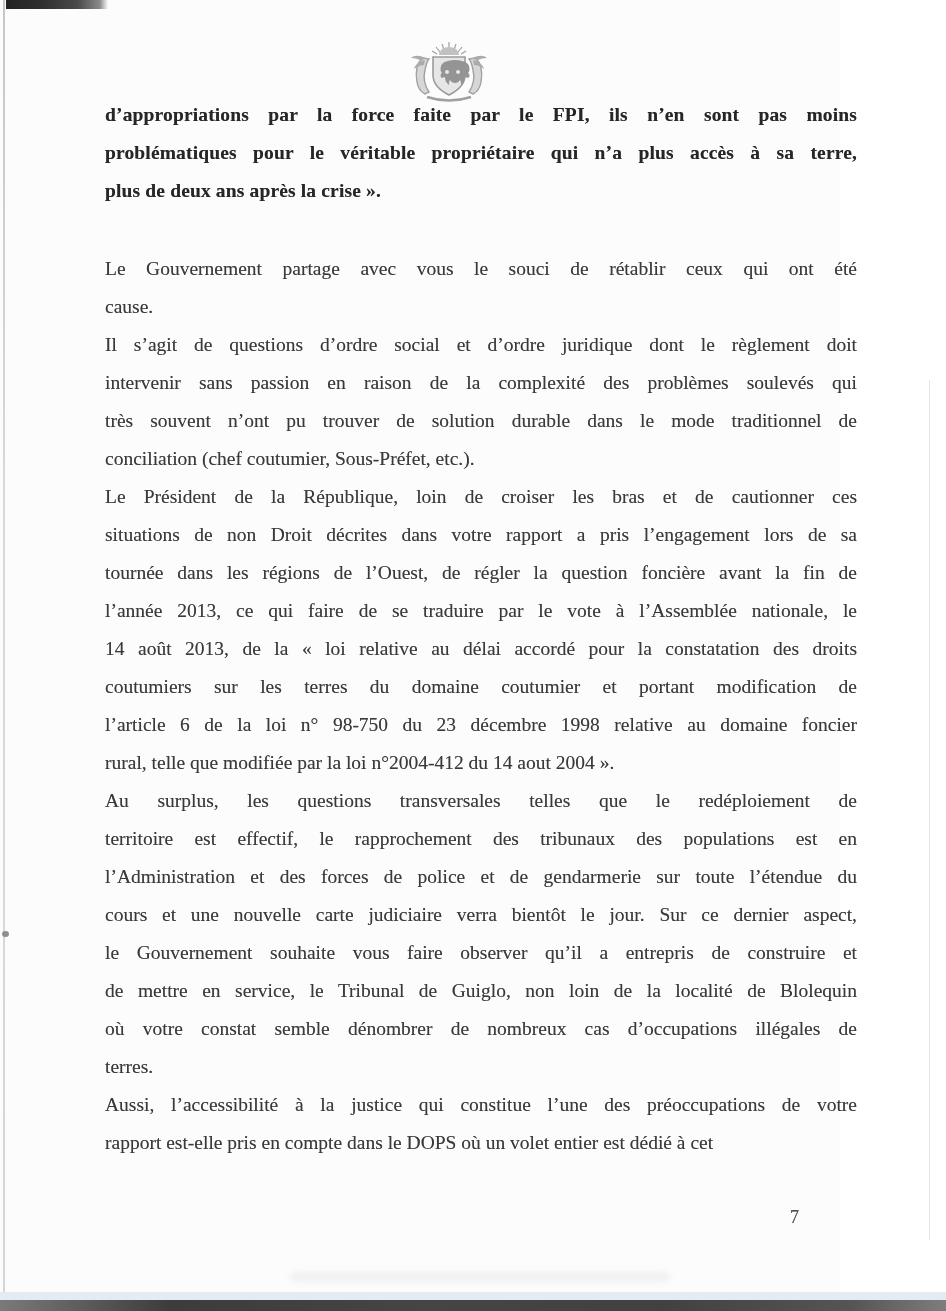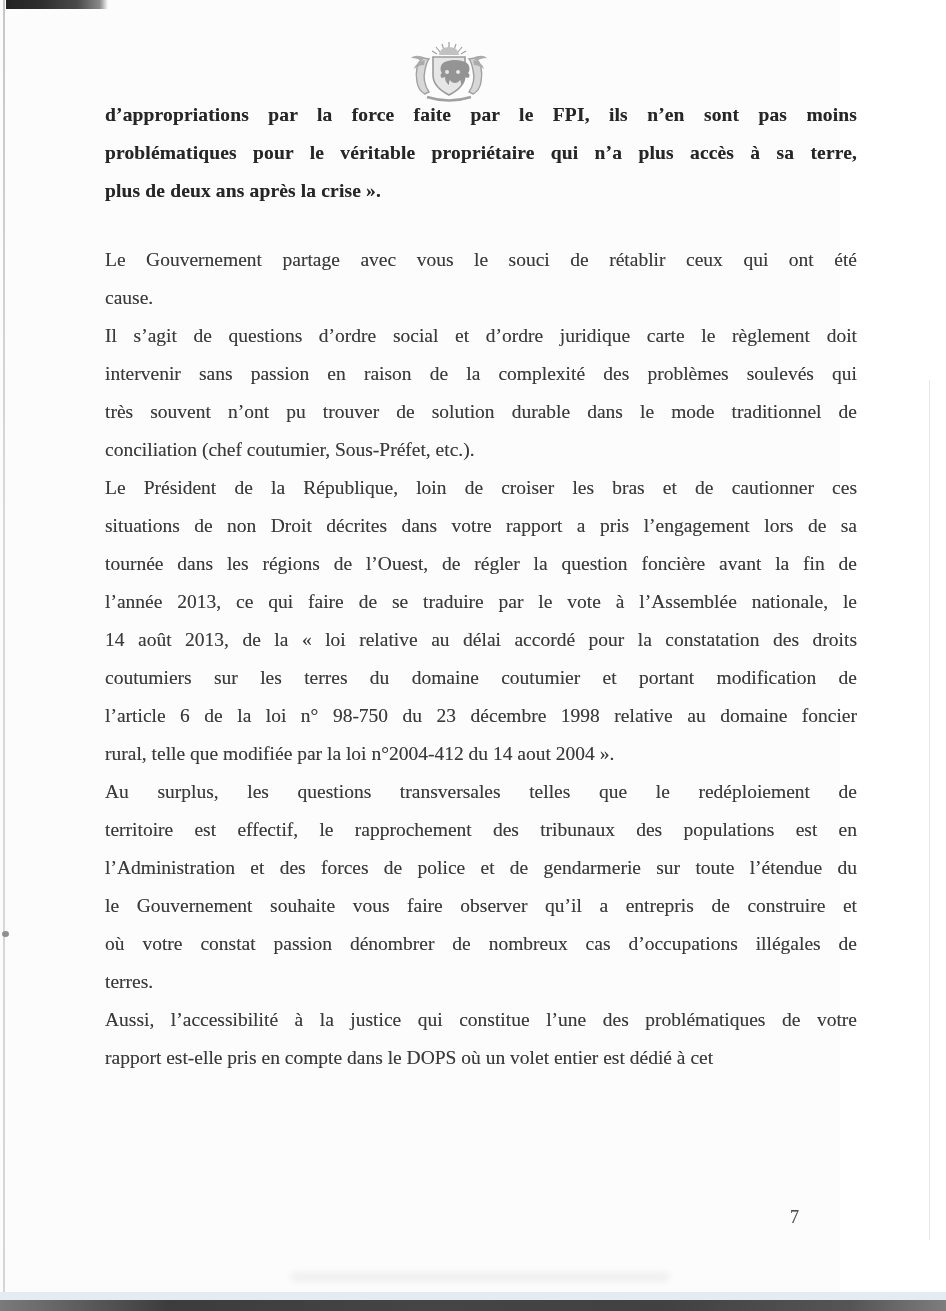--- a/index.html
+++ b/index.html
@@ -32,21 +32,21 @@
     width: 752px;
     color: #3a3a3a;
     text-shadow: 0 0 0.5px rgba(70,70,70,0.5);
   }
   .para { font-size: 19.5px; line-height: 38px; }
   .para.bold {
     font-weight: 700;
     color: #262626;
     letter-spacing: 0.15px;
   }
-  .para.gap-before { margin-top: 31px; }
+  .para.gap-before { margin-top: 40px; }
   .line {
     text-align: justify;
     text-align-last: justify;
     -moz-text-align-last: justify;
   }
   .line.last {
     text-align-last: left;
     -moz-text-align-last: left;
   }
 
@@ -147,45 +147,47 @@
       <div class="para bold">
         <div class="line">d’appropriations par la force faite par le FPI, ils n’en sont pas moins</div>
         <div class="line">problématiques pour le véritable propriétaire qui n’a plus accès à sa terre,</div>
         <div class="line last">plus de deux ans après la crise ».</div>
       </div>
       <div class="para gap-before">
         <div class="line">Le Gouvernement partage avec vous le souci de rétablir ceux qui ont été</div>
         <div class="line last">cause.</div>
       </div>
       <div class="para">
-        <div class="line">Il s’agit de questions d’ordre social et d’ordre juridique carte le règlement doit</div>
+        <div class="line">Il s’agit de questions d’ordre social et d’ordre juridique dont le règlement doit</div>
         <div class="line">intervenir sans passion en raison de la complexité des problèmes soulevés qui</div>
         <div class="line">très souvent n’ont pu trouver de solution durable dans le mode traditionnel de</div>
         <div class="line last">conciliation (chef coutumier, Sous-Préfet, etc.).</div>
       </div>
       <div class="para">
         <div class="line">Le Président de la République, loin de croiser les bras et de cautionner ces</div>
         <div class="line">situations de non Droit décrites dans votre rapport a pris l’engagement lors de sa</div>
         <div class="line">tournée dans les régions de l’Ouest, de régler la question foncière avant la fin de</div>
         <div class="line">l’année 2013, ce qui faire de se traduire par le vote à l’Assemblée nationale, le</div>
         <div class="line">14 août 2013, de la « loi relative au délai accordé pour la constatation des droits</div>
         <div class="line">coutumiers sur les terres du domaine coutumier et portant modification de</div>
         <div class="line">l’article 6 de la loi n° 98-750 du 23 décembre 1998 relative au domaine foncier</div>
         <div class="line last">rural, telle que modifiée par la loi n°2004-412 du 14 aout 2004 ».</div>
       </div>
       <div class="para">
         <div class="line">Au surplus, les questions transversales telles que le redéploiement de</div>
         <div class="line">territoire est effectif, le rapprochement des tribunaux des populations est en</div>
         <div class="line">l’Administration et des forces de police et de gendarmerie sur toute l’étendue du</div>
+        <div class="line">cours et une nouvelle carte judiciaire verra bientôt le jour. Sur ce dernier aspect,</div>
         <div class="line">le Gouvernement souhaite vous faire observer qu’il a entrepris de construire et</div>
-        <div class="line">où votre constat passion dénombrer de nombreux cas d’occupations illégales de</div>
+        <div class="line">de mettre en service, le Tribunal de Guiglo, non loin de la localité de Blolequin</div>
+        <div class="line">où votre constat semble dénombrer de nombreux cas d’occupations illégales de</div>
         <div class="line last">terres.</div>
       </div>
       <div class="para">
-        <div class="line">Aussi, l’accessibilité à la justice qui constitue l’une des problématiques de votre</div>
+        <div class="line">Aussi, l’accessibilité à la justice qui constitue l’une des préoccupations de votre</div>
         <div class="line last">rapport est-elle pris en compte dans le DOPS où un volet entier est dédié à cet</div>
       </div>
     </main>
 
   <div class="page-number">7</div>
 
   <div class="corner-mark"></div>
   <div class="left-edge-line"></div>
   <div class="right-edge-line"></div>
   <div class="left-dot"></div>

